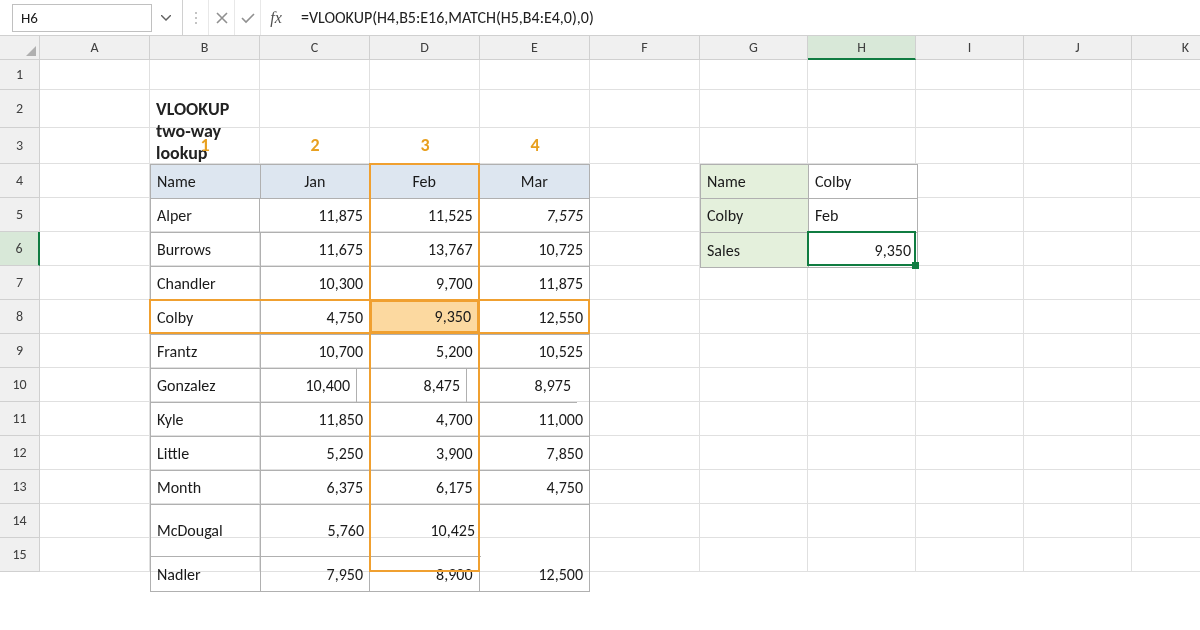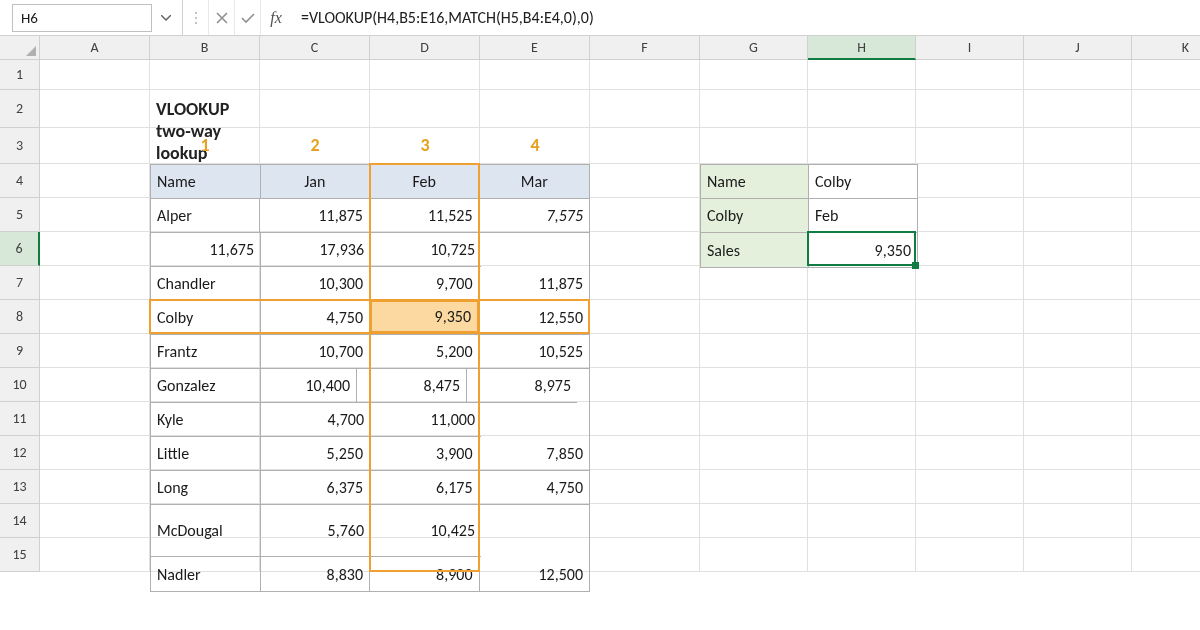--- a/index.html
+++ b/index.html
@@ -441,22 +441,23 @@
           <div class="tbl-cell hdr-cell num" style="width: 110px; justify-content: center;">Feb</div>
           <div class="tbl-cell hdr-cell num" style="width: 110px; justify-content: center;">Mar</div>
         </div>
         <div class="tbl-row" style="height: 34px;">
           <div class="tbl-cell" style="width: 110px;">Alper</div>
           <div class="tbl-cell num" style="width: 110px;">11,875</div>
           <div class="tbl-cell num" style="width: 110px; padding-left: 24px;">11,525</div>
           <div class="tbl-cell num" style="width: 110px; font-style: italic;">7,575</div>
         </div>
         <div class="tbl-row" style="height: 34px;">
+          <div class="tbl-cell" style="width: 110px;">Burrows</div>
           <div class="tbl-cell num" style="width: 110px;">11,675</div>
-          <div class="tbl-cell num" style="width: 110px;">17,936</div>
+          <div class="tbl-cell num" style="width: 110px;">13,767</div>
           <div class="tbl-cell num" style="width: 110px;">10,725</div>
         </div>
         <div class="tbl-row" style="height: 34px;">
           <div class="tbl-cell" style="width: 110px;">Chandler</div>
           <div class="tbl-cell num" style="width: 110px;">10,300</div>
           <div class="tbl-cell num" style="width: 110px;">9,700</div>
           <div class="tbl-cell num" style="width: 110px;">11,875</div>
         </div>
         <div class="tbl-row" style="height: 34px;">
           <div class="tbl-cell" style="width: 110px;">Colby</div>
@@ -471,43 +472,44 @@
           <div class="tbl-cell num" style="width: 110px;">10,525</div>
         </div>
         <div class="tbl-row" style="height: 34px;">
           <div class="tbl-cell" style="width: 110px;">Gonzalez</div>
           <div class="tbl-cell num" style="width: 96px;">10,400</div>
           <div class="tbl-cell num" style="width: 110px;">8,475</div>
           <div class="tbl-cell num" style="width: 110px;">8,975</div>
         </div>
         <div class="tbl-row" style="height: 34px;">
           <div class="tbl-cell" style="width: 110px;">Kyle</div>
+          <div class="tbl-cell num" style="width: 110px;">11,850</div>
           <div class="tbl-cell num" style="width: 110px;">4,700</div>
           <div class="tbl-cell num" style="width: 110px;">11,000</div>
         </div>
         <div class="tbl-row" style="height: 34px;">
           <div class="tbl-cell" style="width: 110px;">Little</div>
           <div class="tbl-cell num" style="width: 110px;">5,250</div>
           <div class="tbl-cell num" style="width: 110px;">3,900</div>
           <div class="tbl-cell num" style="width: 110px;">7,850</div>
         </div>
         <div class="tbl-row" style="height: 34px;">
-          <div class="tbl-cell" style="width: 110px;">Long</div>
+          <div class="tbl-cell" style="width: 110px;">Month</div>
           <div class="tbl-cell num" style="width: 110px;">6,375</div>
           <div class="tbl-cell num" style="width: 110px;">6,175</div>
           <div class="tbl-cell num" style="width: 110px;">4,750</div>
         </div>
         <div class="tbl-row" style="height: 52px;">
           <div class="tbl-cell" style="width: 110px;">McDougal</div>
           <div class="tbl-cell num" style="width: 110px;">5,760</div>
           <div class="tbl-cell num" style="width: 110px;">10,425</div>
         </div>
         <div class="tbl-row" style="height: 34px;">
           <div class="tbl-cell" style="width: 110px;">Nadler</div>
-          <div class="tbl-cell num" style="width: 110px;">8,830</div>
+          <div class="tbl-cell num" style="width: 110px;">7,950</div>
           <div class="tbl-cell num" style="width: 110px;">8,900</div>
           <div class="tbl-cell num" style="width: 110px;">12,500</div>
         </div>
       </div>
       <div class="hl-col" style="left: 329px; top: 103px; width: 111px; height: 409px;"></div>
       <div class="hl-row" style="left: 109px; top: 239px; width: 441px; height: 35px;"></div>
       <div class="hl-cell" style="left: 330px; top: 240px; width: 109px; height: 33px; display: flex; align-items: center; justify-content: flex-end; padding: 0px 6px; font-size: 16px;">9,350</div>
       <div class="lookup-box" style="left: 660px; top: 104px;">
         <div class="lookup-row" style="height: 34px;">
           <div class="lookup-cell lk-label" style="width: 108px;">Name</div>

